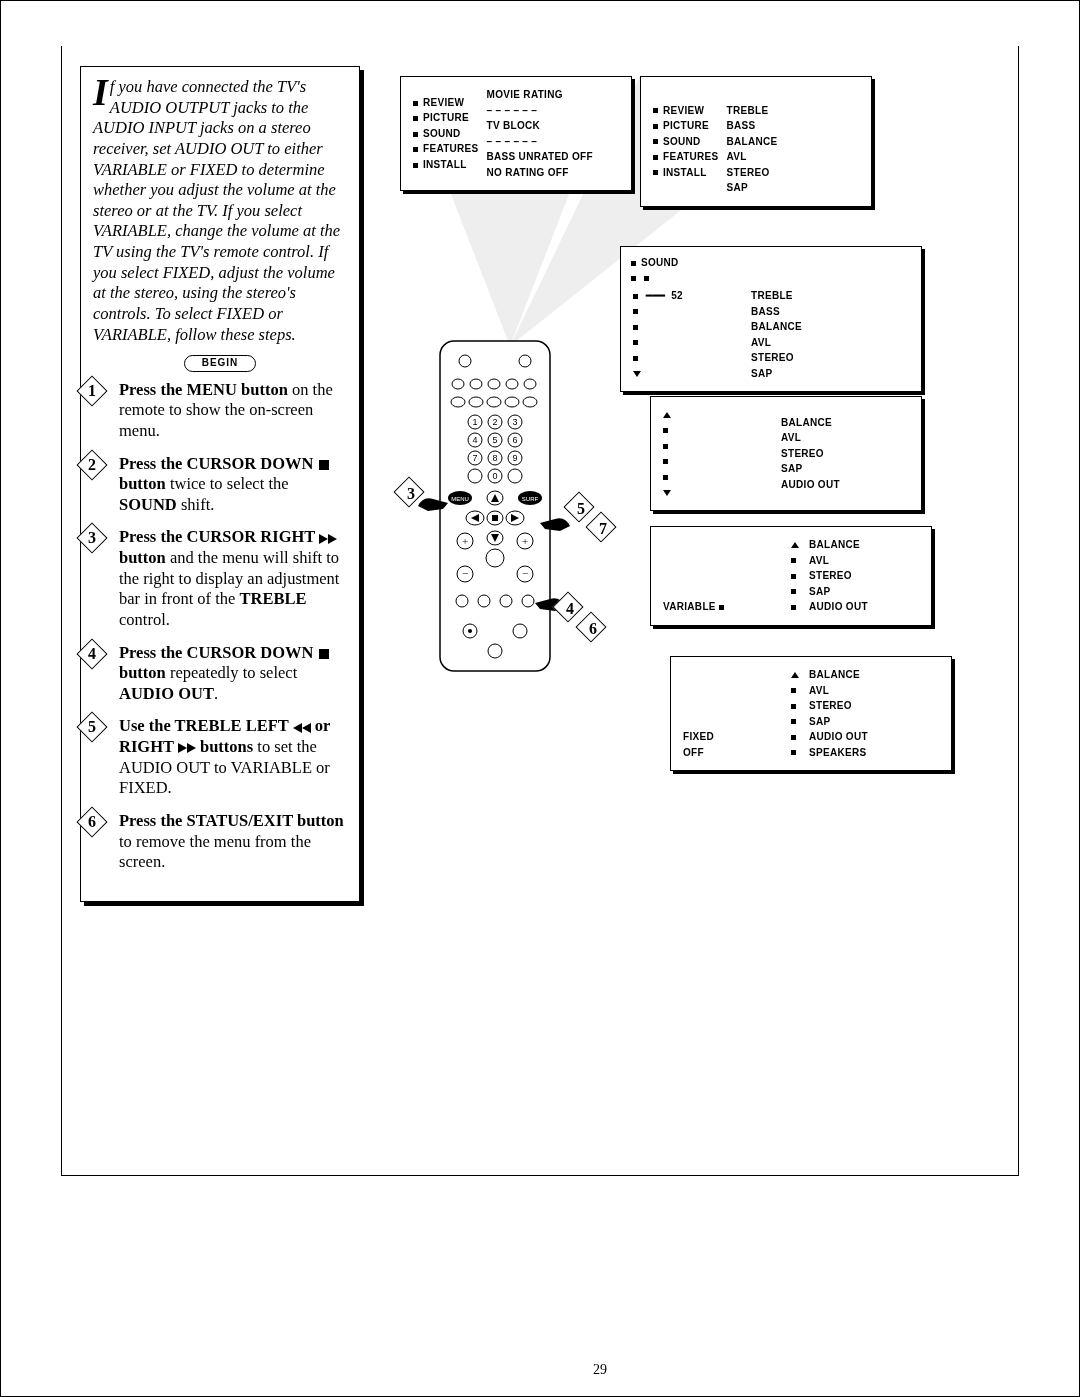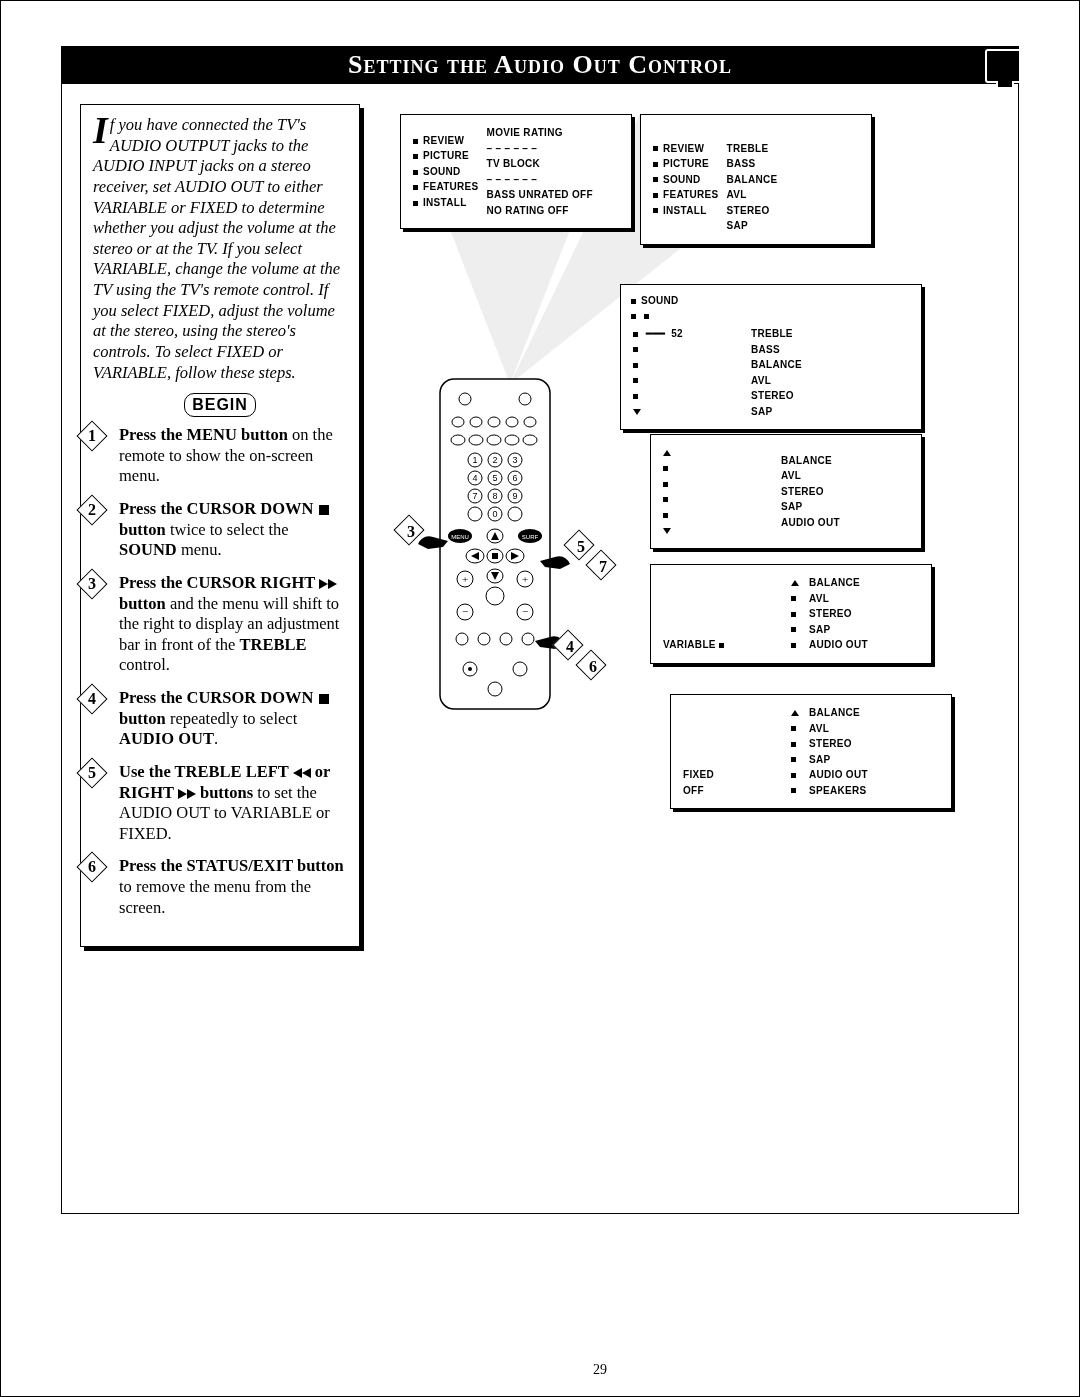--- a/index.html
+++ b/index.html
@@ -91,21 +91,21 @@
     font-style: italic;
   }
   .begin {
     display: block;
     margin: 2px auto 8px auto;
     width: 70px;
     text-align: center;
     border: 1.5px solid #000;
     border-radius: 10px;
     font-family: Arial, sans-serif;
-    font-size: 16px;
+    font-size: 10px;
     font-weight: bold;
     letter-spacing: 1px;
     padding: 1px 0;
   }
   .step {
     position: relative;
     padding-left: 26px;
     margin-bottom: 12px;
   }
   .step-num {
@@ -174,24 +174,20 @@
    }
    .callout .diamond { width:20px; height:20px; }
    .callout span { position:relative; z-index:2; font-weight:bold; font-size:16px; display:block; text-align:center; line-height:26px; font-family:"Times New Roman",serif;}
    .arrow-up { display:inline-block; width:0;height:0;border-left:4px solid transparent;border-right:4px solid transparent;border-bottom:6px solid #000; vertical-align:middle;}
    .arrow-dn { display:inline-block; width:0;height:0;border-left:4px solid transparent;border-right:4px solid transparent;border-top:6px solid #000; vertical-align:middle;}
 </style>
 </head>
 <body>
 
 <div class="page">
-  <div class="header-bar">
-    <span>Setting the Audio Out Control</span>
-    <div class="header-icon"></div>
-  </div>
   <div class="content">
     <div class="left-col">
       <div class="intro-box">
         <p class="intro">
           <span class="dropcap">I</span><span>f you have connected the TV's AUDIO OUTPUT jacks to the AUDIO INPUT jacks on a stereo receiver, set AUDIO OUT to either VARIABLE or FIXED to determine whether you adjust the volume at the stereo or at the TV. If you select VARIABLE, change the volume at the TV using the TV's remote control. If you select FIXED, adjust the volume at the stereo, using the stereo's controls. To select FIXED or VARIABLE, follow these steps.</span>
         </p>
         <div class="begin">BEGIN</div>
 
         <div class="step">
           <div class="step-num">
@@ -199,21 +195,21 @@
               <span>1</span>
             </div>
           <b>Press the MENU button</b><span> on the remote to show the on-screen menu.</span>
         </div>
 
         <div class="step">
           <div class="step-num">
               <div class="diamond"></div>
               <span>2</span>
             </div>
-          <b>Press the CURSOR DOWN </b><span class="sq"></span><b> button</b><span> twice to select the </span><b>SOUND</b><span> menu.</span>
+          <b>Press the CURSOR DOWN </b><span class="sq"></span><b> button</b><span> twice to select the </span><b>SOUND</b><span> shift.</span>
         </div>
 
         <div class="step">
           <div class="step-num">
               <div class="diamond"></div>
               <span>3</span>
             </div>
           <b>Press the CURSOR RIGHT </b><span class="tri-r"></span><span class="tri-r"></span><b> button</b><span> and the menu will shift to the right to display an adjustment bar in front of the </span><b>TREBLE</b><span> control.</span>
         </div>
 

